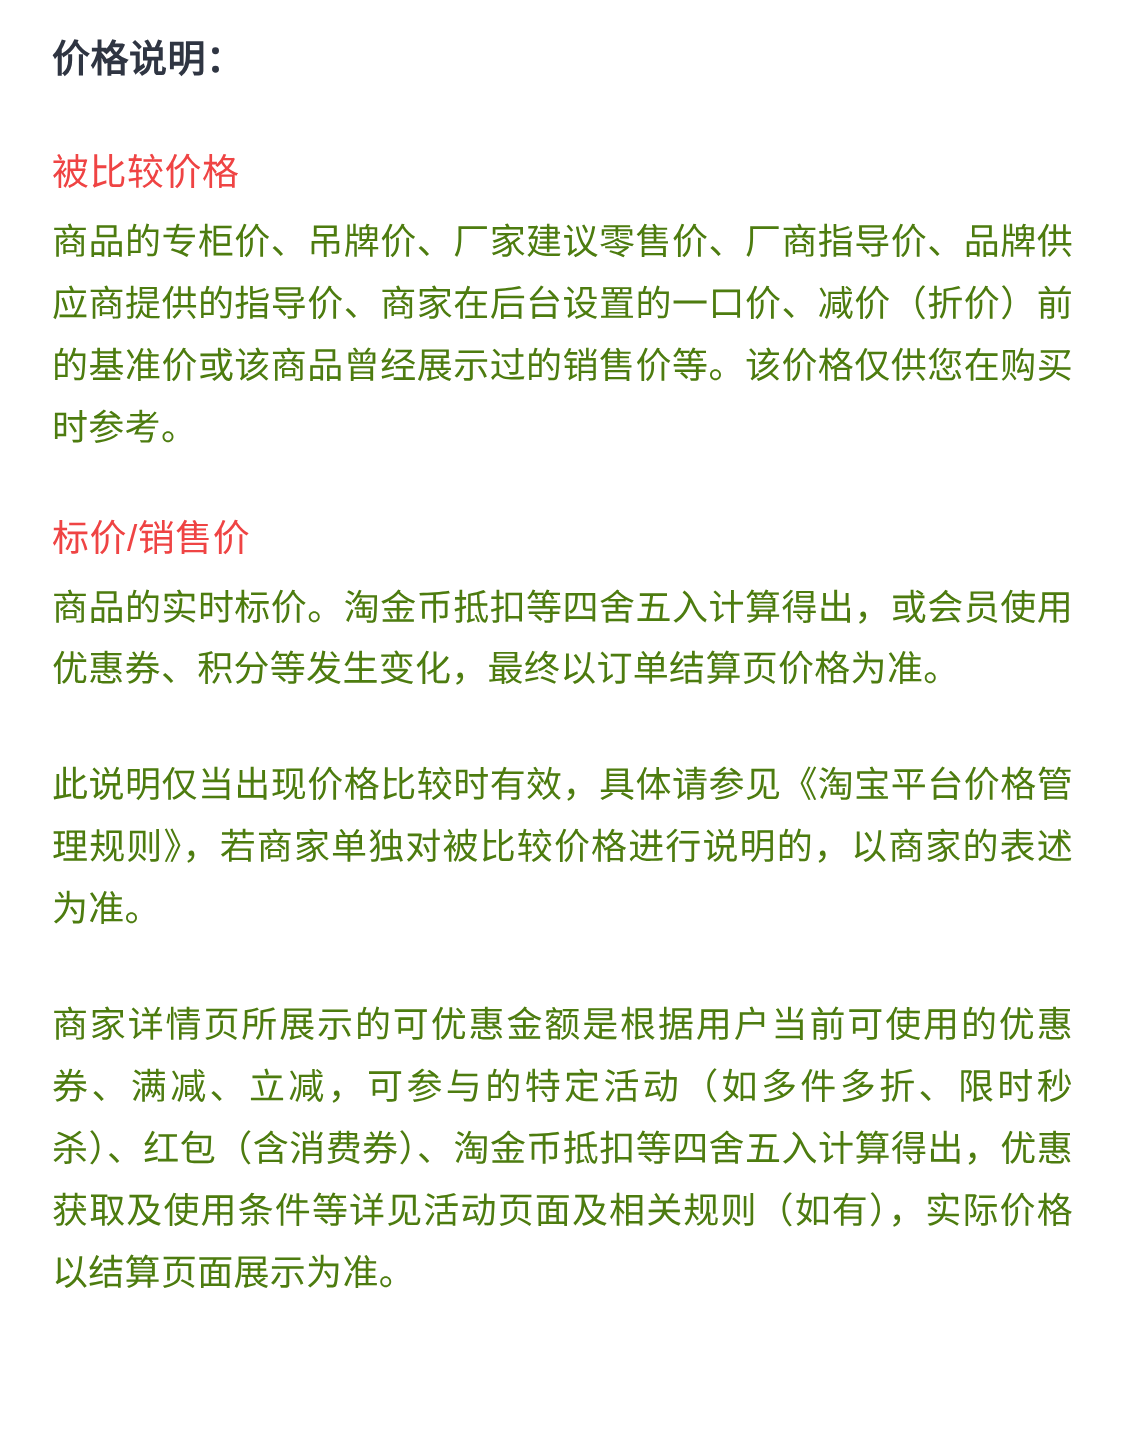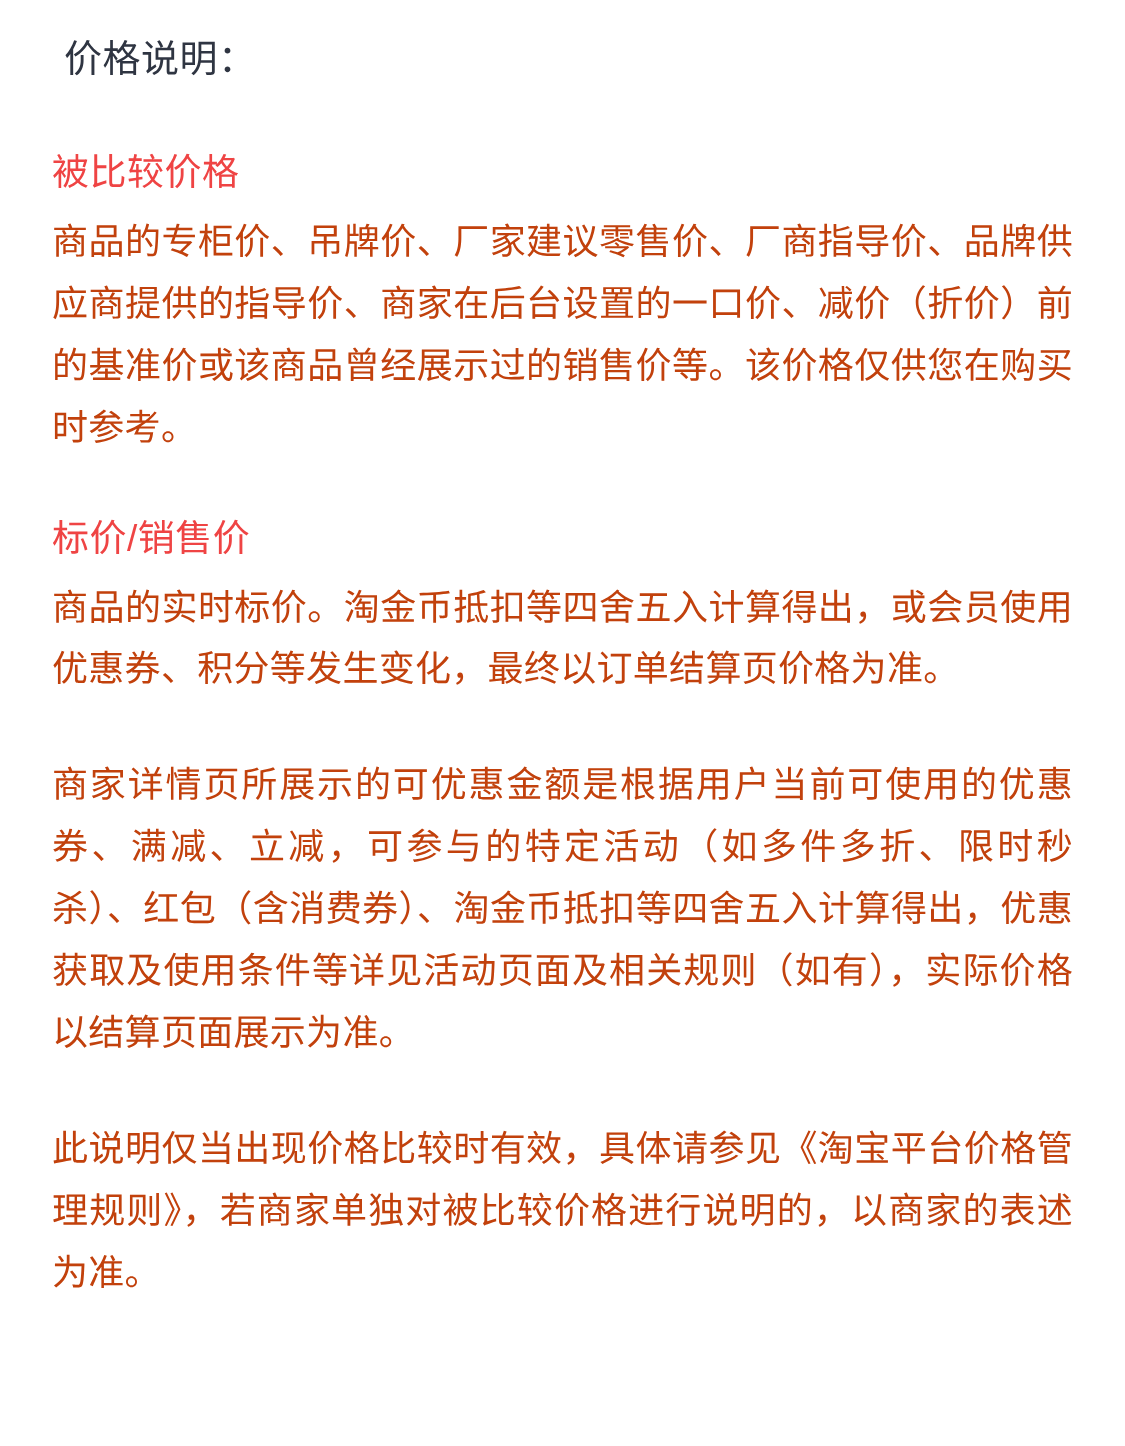--- a/index.html
+++ b/index.html
@@ -18,42 +18,42 @@
     box-sizing: border-box;
     width: 1125px;
     min-height: 1446px;
     padding: 34px 52px 40px 52px;
     background: #ffffff;
   }
   .doc-title {
     font-size: 38px;
     line-height: 1.35;
     color: #2f3542;
-    font-weight: 400;
-    margin: 0 0 62px 12px;
+    font-weight: 700;
+    margin: 0 0 62px 0;
     letter-spacing: 0.5px;
   }
   .section {
     margin-bottom: 54px;
   }
   .section:last-child {
     margin-bottom: 0;
   }
   .section-heading {
     font-size: 37px;
     line-height: 1.4;
     color: #ef4444;
     font-weight: 400;
     margin: 0 0 12px 0;
     letter-spacing: 0.5px;
   }
   .section-body {
     font-size: 36px;
     line-height: 1.72;
-    color: #c2410c;
+    color: #4d7c0f;
     font-weight: 400;
     margin: 0;
     letter-spacing: 0.3px;
     text-align: justify;
     text-justify: inter-ideograph;
   }
   .para-block {
     margin-bottom: 54px;
   }
   .para-block:last-child {
@@ -71,20 +71,20 @@
     <h2 class="section-heading">被比较价格</h2>
     <p class="section-body">商品的专柜价、吊牌价、厂家建议零售价、厂商指导价、品牌供应商提供的指导价、商家在后台设置的一口价、减价（折价）前的基准价或该商品曾经展示过的销售价等。该价格仅供您在购买时参考。</p>
   </section>
 
   <section class="section">
     <h2 class="section-heading">标价/销售价</h2>
     <p class="section-body">商品的实时标价。淘金币抵扣等四舍五入计算得出，或会员使用优惠券、积分等发生变化，最终以订单结算页价格为准。</p>
   </section>
 
   <div class="para-block">
-    <p class="section-body">商家详情页所展示的可优惠金额是根据用户当前可使用的优惠券、满减、立减，可参与的特定活动（如多件多折、限时秒杀）、红包（含消费券）、淘金币抵扣等四舍五入计算得出，优惠获取及使用条件等详见活动页面及相关规则（如有），实际价格以结算页面展示为准。</p>
+    <p class="section-body">此说明仅当出现价格比较时有效，具体请参见《淘宝平台价格管理规则》，若商家单独对被比较价格进行说明的，以商家的表述为准。</p>
   </div>
 
   <div class="para-block">
-    <p class="section-body">此说明仅当出现价格比较时有效，具体请参见《淘宝平台价格管理规则》，若商家单独对被比较价格进行说明的，以商家的表述为准。</p>
+    <p class="section-body">商家详情页所展示的可优惠金额是根据用户当前可使用的优惠券、满减、立减，可参与的特定活动（如多件多折、限时秒杀）、红包（含消费券）、淘金币抵扣等四舍五入计算得出，优惠获取及使用条件等详见活动页面及相关规则（如有），实际价格以结算页面展示为准。</p>
   </div>
 
 </div>
 
 </body></html>

